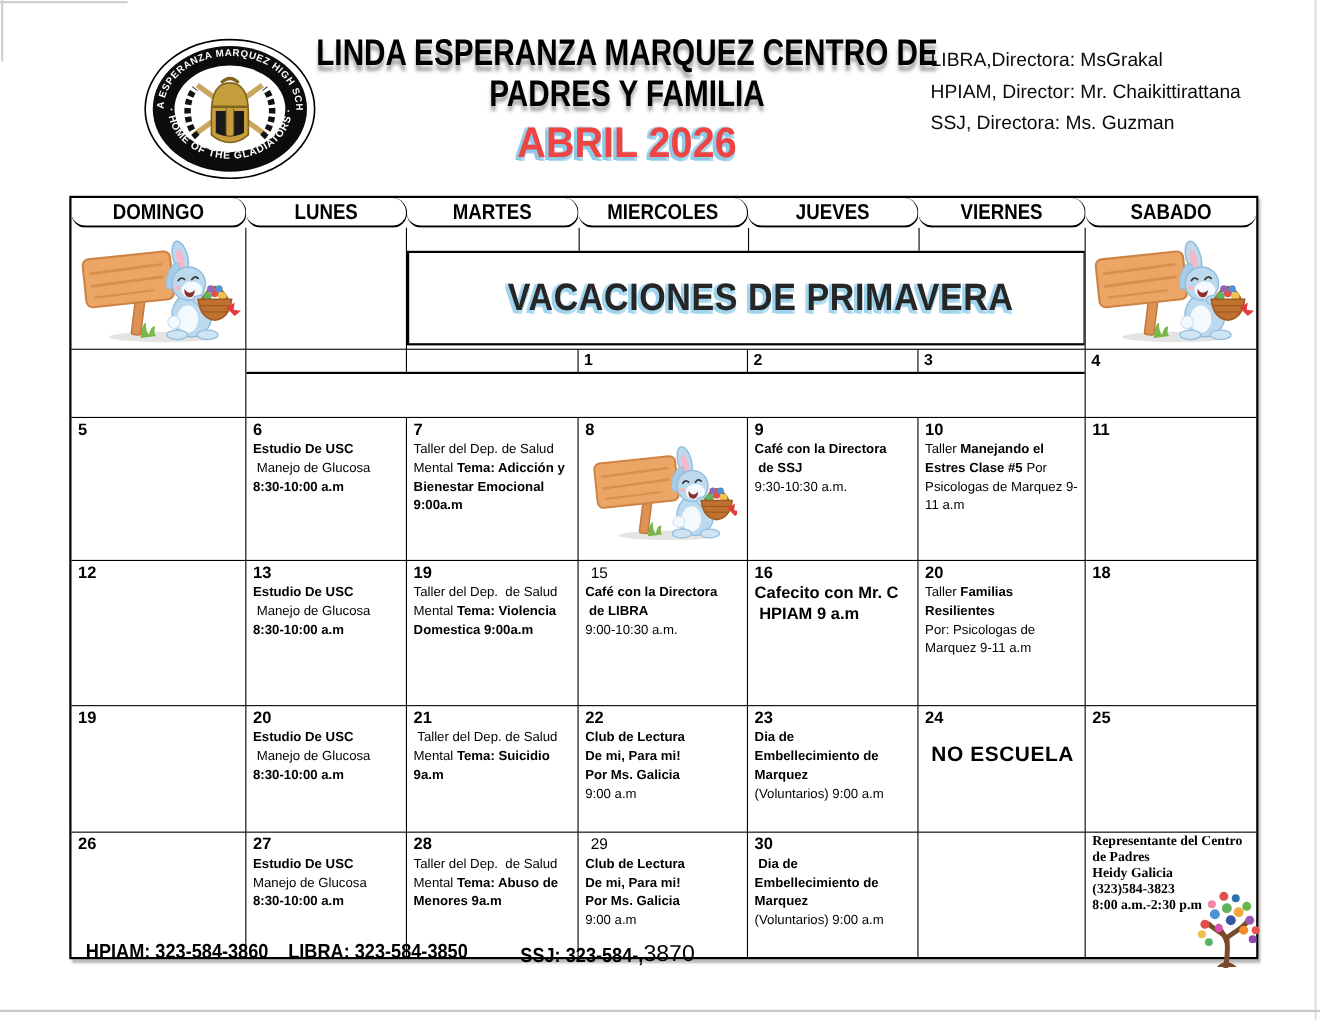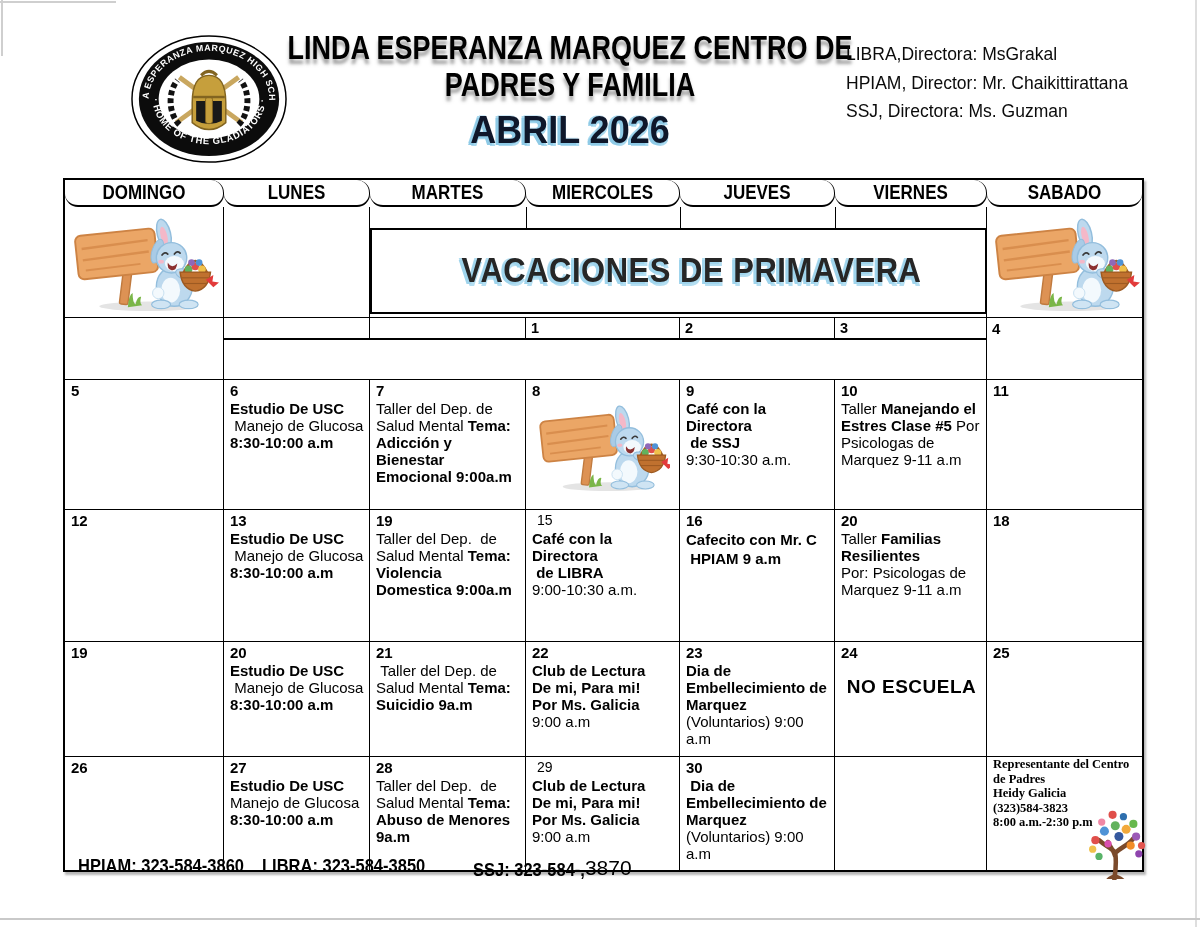--- a/index.html
+++ b/index.html
@@ -12,21 +12,21 @@
   .art-left{left:1px;top:0;width:2px;height:56px;}
   .art-right{left:1195px;top:0;width:2px;height:927px;background:#dedede;}
   .art-bottom{left:0;top:918px;width:1200px;height:2px;background:#c9c9c9;}
 
   
   .logo{position:absolute;left:130px;top:34px;width:158px;height:130px;}
   .titles{position:absolute;left:285px;top:30px;width:570px;text-align:center;}
   .title-line{font-size:27px;font-weight:700;line-height:37px;letter-spacing:0px;}
   .title-line span{display:inline-block;transform:scaleY(1.25);
         text-shadow:0 4px 3px rgba(90,90,90,.55);}
-  .month-title{margin-top:5px;font-size:36px;font-weight:700;color:#0f172a;}
+  .month-title{margin-top:5px;font-size:36px;font-weight:700;color:#ef4444;}
   .month-title span{display:inline-block;transform:scaleY(1.08);
         text-shadow:-3px 2px 0 #8ecae6,-3px 0 0 #a9d9ef,0 3px 0 #a9d9ef,-1px -1px 0 #cfe9f6;}
   .directors{position:absolute;left:846px;top:40px;width:350px;font-size:17.5px;line-height:28.5px;color:#0b0b0b;}
 
   
   .cal{position:absolute;left:63px;top:178px;width:1081px;border:2px solid #000;
        box-sizing:border-box;background:#fff;box-shadow:2px 3px 2px rgba(110,110,110,.5);}
   .cal *{box-sizing:border-box;}
   .grid7{display:grid;grid-template-columns:159px 146px 156px 154px 155px 152px 155px;}
 
@@ -59,21 +59,21 @@
   .mini:last-child{border-right:none;}
 
   
   #weeks{grid-template-rows:130px 132px 115px 113px;}
   .cell{border-right:1px solid #000;border-bottom:1px solid #000;padding:1px 4px 2px 6px;
         position:relative;overflow:visible;}
   .cell:nth-child(7n){border-right:none;}
   .cell:nth-child(n+22){border-bottom:none;}
   .date{font-weight:700;font-size:15px;line-height:19px;}
   .date.plain{font-weight:400;font-size:14px;padding-left:5px;}
-  .para{font-size:15px;line-height:17px;white-space:pre-wrap;}
+  .para{font-size:12px;line-height:17px;white-space:pre-wrap;}
   .para .b{font-weight:700;}
   .para.big{font-size:15px;line-height:19px;font-weight:700;}
   .para.noescuela{font-size:19px;font-weight:700;text-align:center;margin-top:16px;letter-spacing:.5px;}
   .cell.rep{padding-top:0;font-family:Liberation Serif, serif;}
   .cell.rep .para{font-size:12.5px;line-height:14.5px;font-weight:700;}
   .bunny-img{display:block;width:132px;height:92px;margin:2px auto 0;}
   .bcell .bunny-img{width:150px;height:95px;margin:6px auto 2px;}
   .tree-img{position:absolute;right:-8px;bottom:-10px;width:64px;height:76px;}
 
   

